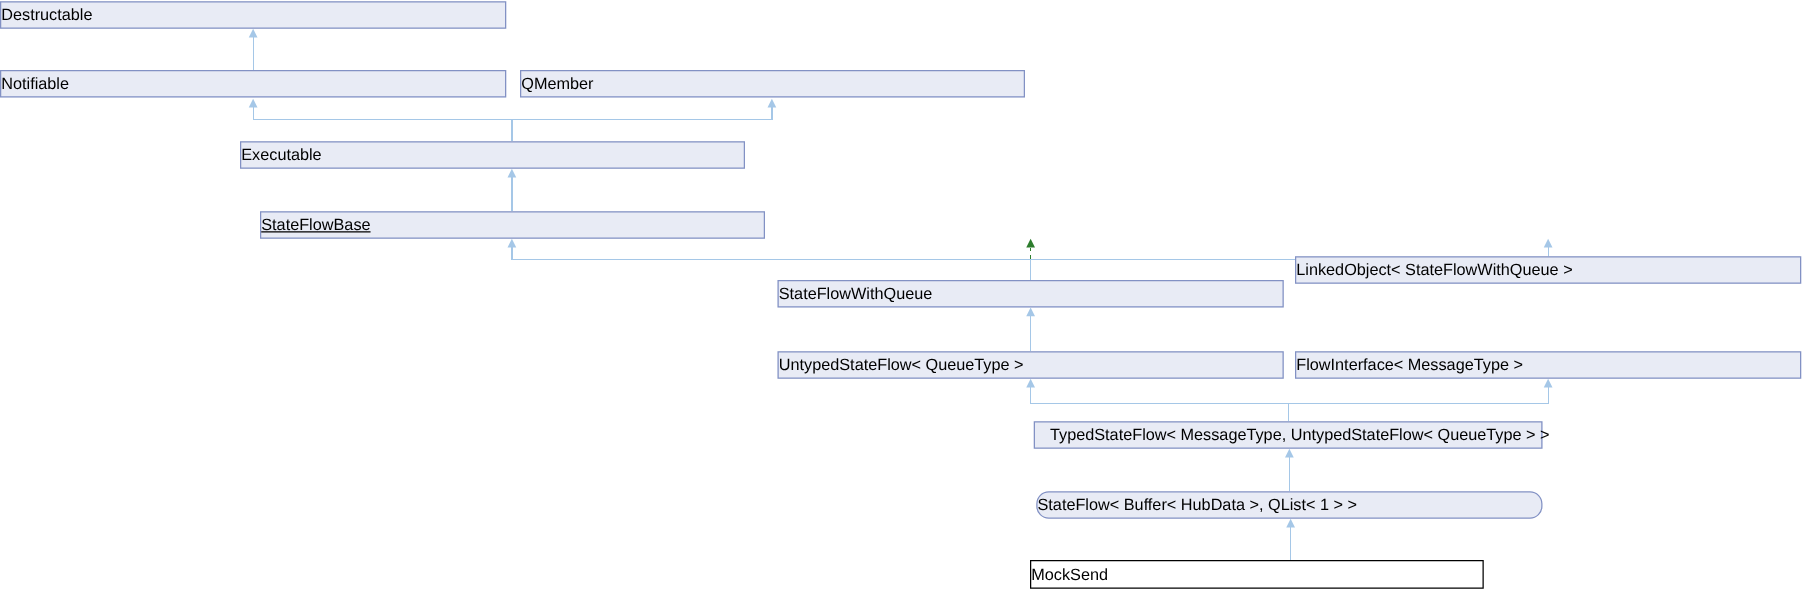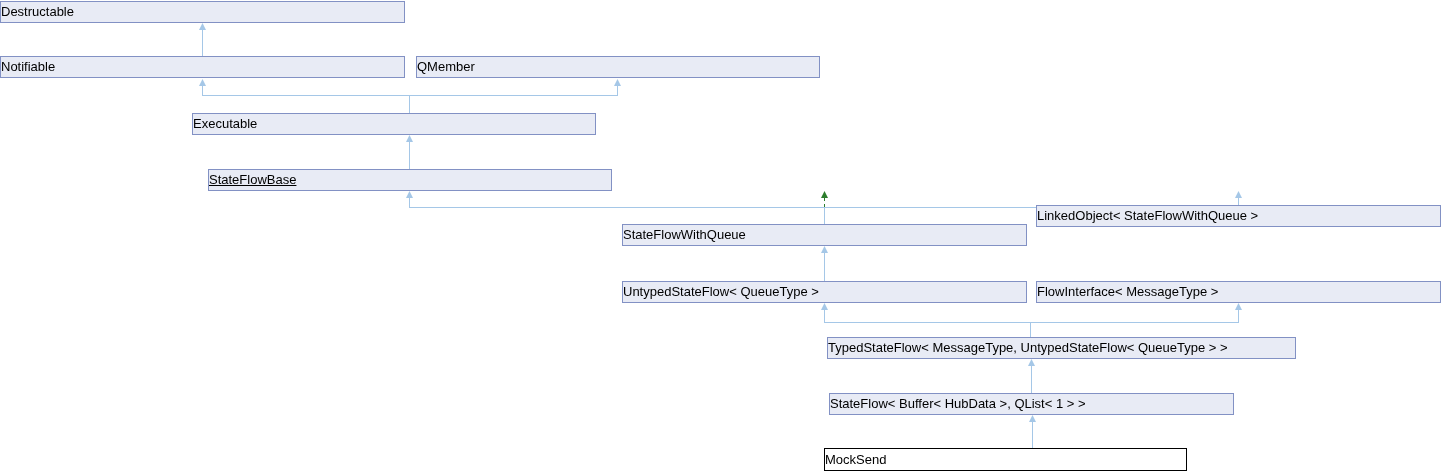--- a/index.html
+++ b/index.html
@@ -121,17 +121,17 @@
 
   <div class="node" style="left:0px;   top:1px;   width:405px;">Destructable</div>
   <div class="node" style="left:0px;   top:56px;  width:405px;">Notifiable</div>
   <div class="node" style="left:416px; top:56px;  width:404px;">QMember</div>
   <div class="node" style="left:192px; top:113px; width:404px;">Executable</div>
   <div class="node" style="left:208px; top:169px; width:404px;text-decoration:underline;">StateFlowBase</div>
   <div class="node" style="left:1036px;top:169px; width:405px;margin-top:36px;">LinkedObject&lt; StateFlowWithQueue &gt;</div>
   <div class="node" style="left:622px; top:224px; width:405px;">StateFlowWithQueue</div>
   <div class="node" style="left:622px; top:281px; width:405px;">UntypedStateFlow&lt; QueueType &gt;</div>
   <div class="node" style="left:1036px;top:281px; width:405px;">FlowInterface&lt; MessageType &gt;</div>
-  <div class="node" style="left:827px; top:337px; width:469px;">TypedStateFlow&lt; MessageType, UntypedStateFlow&lt; QueueType &gt; &gt;</div>
-  <div class="node" style="left:829px; top:393px; width:405px;">StateFlow&lt; Buffer&lt; HubData &gt;, QList&lt; 1 &gt; &gt;</div>
+  <div class="node" style="left:827px; top:337px; width:407px;padding-left:12px;">TypedStateFlow&lt; MessageType, UntypedStateFlow&lt; QueueType &gt; &gt;</div>
+  <div class="node" style="left:829px; top:393px; width:405px;border-radius:10px;">StateFlow&lt; Buffer&lt; HubData &gt;, QList&lt; 1 &gt; &gt;</div>
   <div class="node current" style="left:824px; top:448px; width:363px; height:23px; line-height:21px;">MockSend</div>
 
 </div>
 
 </body></html>

